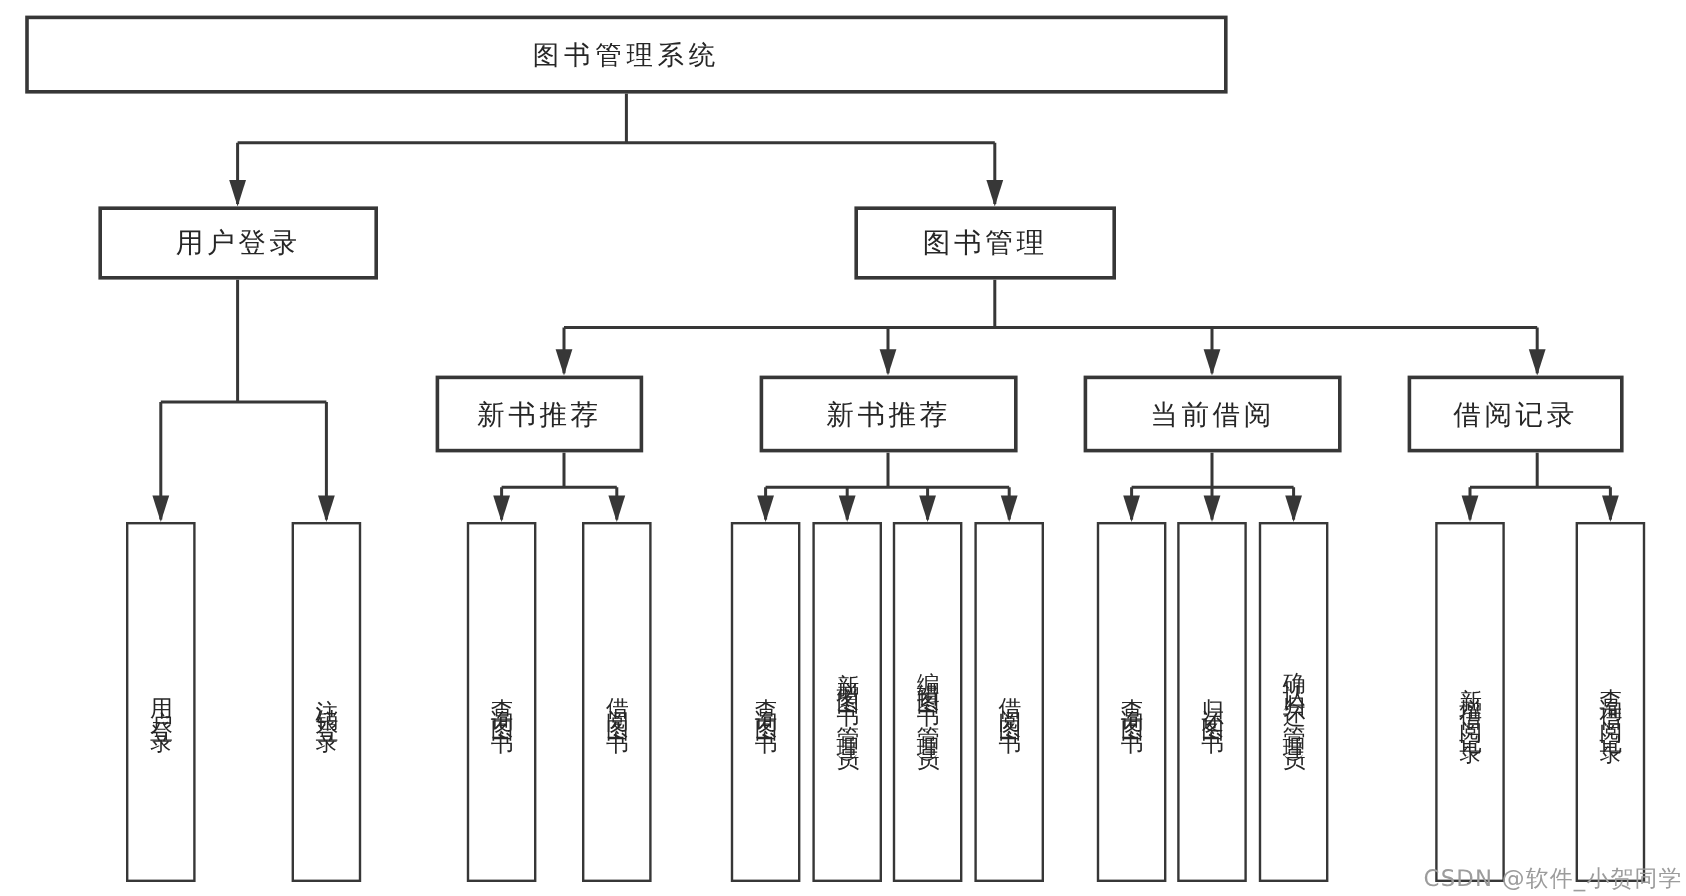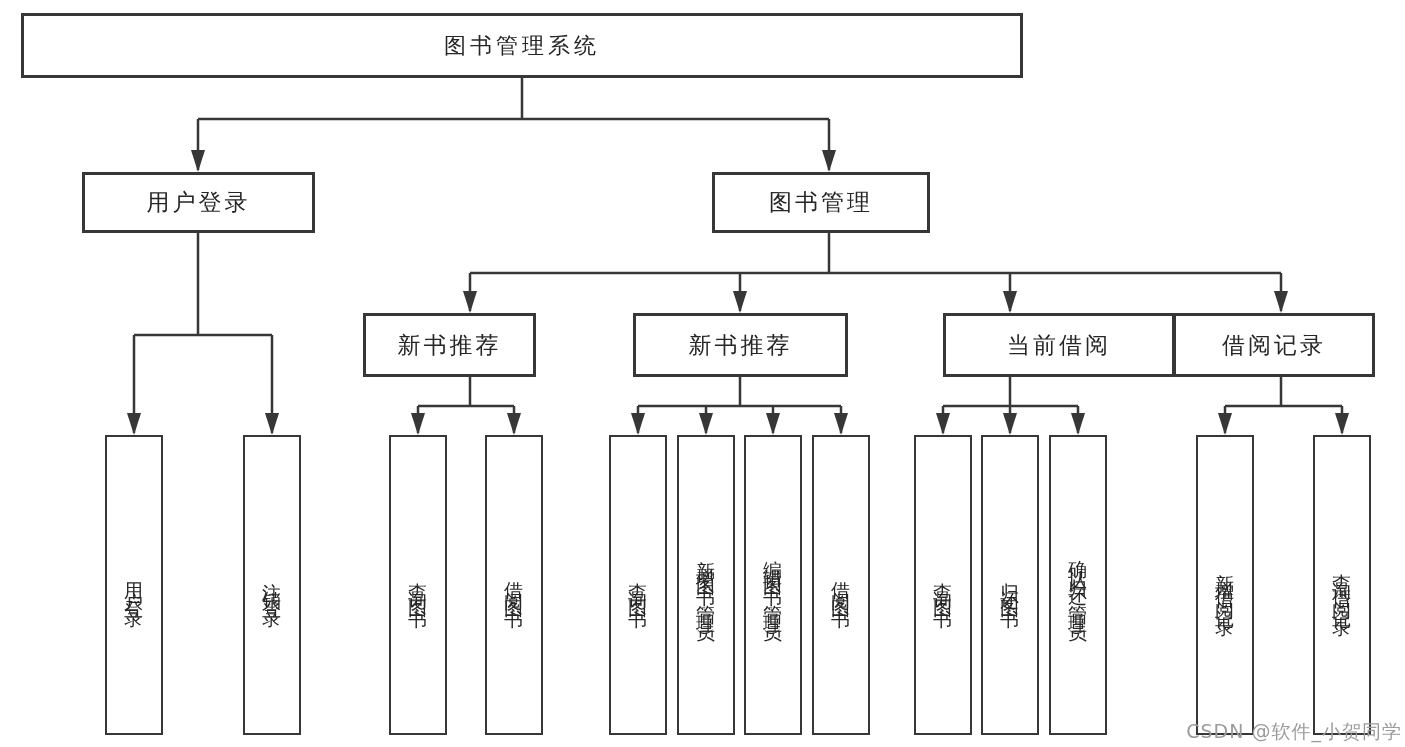--- a/index.html
+++ b/index.html
@@ -97,24 +97,24 @@
   <div class="node hnode" style="left:712px; top:172px; width:218px; height:61px;">
     <span class="lbl">图书管理</span>
   </div>
 
   <div class="node hnode" style="left:363px; top:313px; width:173px; height:64px;">
     <span class="lbl">新书推荐</span>
   </div>
   <div class="node hnode" style="left:633px; top:313px; width:215px; height:64px;">
     <span class="lbl">新书推荐</span>
   </div>
-  <div class="node hnode" style="left:903px; top:313px; width:232px; height:64px;margin-left:40px;">
+  <div class="node hnode" style="left:903px; top:313px; width:215px; height:64px;">
     <span class="lbl">当前借阅</span>
   </div>
-  <div class="node hnode" style="left:1173px; top:313px; width:202px; height:64px;">
+  <div class="node hnode" style="left:1173px; top:313px; width:180px; height:64px;">
     <span class="lbl">借阅记录</span>
   </div>
 
   <div class="node vnode" style="left:105px; top:435px; width:58px; height:300px;">
     <span class="lbl">用户登录</span>
   </div>
   <div class="node vnode" style="left:243px; top:435px; width:58px; height:300px;">
     <span class="lbl">注销登录</span>
   </div>
   <div class="node vnode" style="left:389px; top:435px; width:58px; height:300px;">

